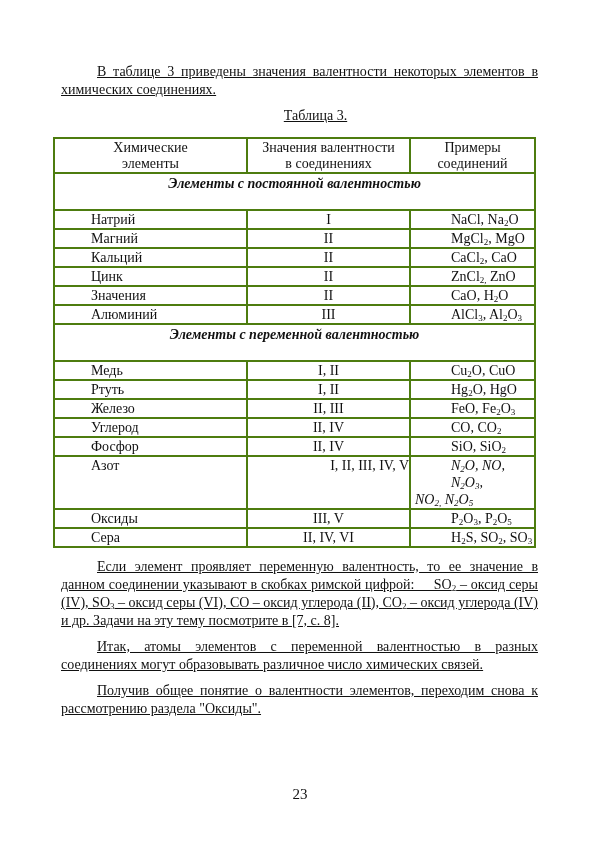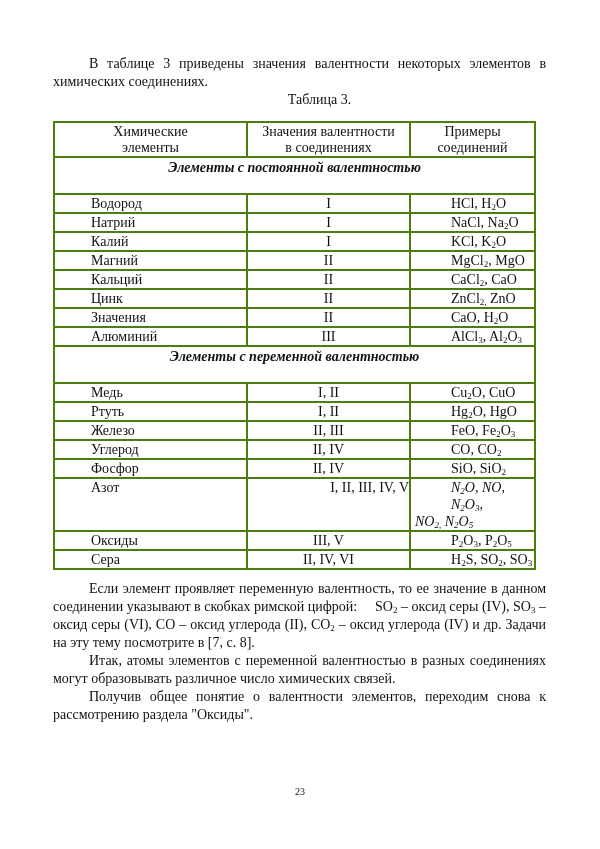--- a/index.html
+++ b/index.html
@@ -1,33 +1,33 @@
 <!DOCTYPE html>
 <html><head>
   <meta charset="utf-8">
   <style>
     html, body { margin: 0; padding: 0; background: #ffffff; }
     body { width: 600px; height: 849px; position: relative; overflow: hidden;
       font-family: "Liberation Serif", "DejaVu Serif", serif; color: #111; font-size: 14px; }
     .page { position: absolute; left: 53px; top: 55px; width: 493px; }
-    p { margin: 0; line-height: 18px; text-align: justify; }
+    p { margin: 8px; line-height: 18px; text-align: justify; text-decoration: underline; }
     .indent { text-indent: 36px; }
     .caption { text-align: center; margin-left: 40px; line-height: 18px; margin-top: 0; }
     table { border-collapse: collapse; width: 483px; margin-top: 12px; margin-left: 0; }
     td, th { border: 2px solid #4d7c0f; padding: 0; font-weight: normal; font-size: 14px; line-height: 17px; }
     th { text-align: center; padding: 1px 0 0 0; line-height: 16px; }
     .c1 { width: 155px; padding-left: 36px; text-align: left; }
     .c2 { width: 161px; text-align: center; }
     .c3 { text-align: left; padding-left: 40px; }
     .section td { text-align: center; font-weight: bold; font-style: italic; height: 34px; vertical-align: top; padding-top: 1px; }
     .multi .c3 { padding-left: 4px; font-style: italic; }
     .multi .c3 .l1 { padding-left: 36px; display: block; }
     sub { font-size: 9px; vertical-align: -2px; line-height: 0; }
     .after { margin-top: 10px; }
-    .pagenum { position: absolute; top: 786px; left: 0; width: 600px; text-align: center; font-size: 10px; }
+    .pagenum { position: absolute; top: 786px; left: 0; width: 600px; text-align: center; font-size: 15px; }
   </style>
 </head>
 <body>
 
 <div class="page">
   <p class="indent">В таблице 3 приведены значения валентности некоторых элементов в химических соединениях.</p>
   <p class="caption">Таблица 3.</p>
 
   <table>
     <thead>
@@ -44,33 +44,23 @@
           <span>Примеры</span><br>
           <span>соединений</span>
         </th>
       </tr>
     </thead>
     <tbody id="table-body">
         <tr class="section">
           <td colspan="3">Элементы с постоянной валентностью</td>
         </tr>
         <tr>
-          <td class="c1">Водород</td>
-          <td class="c2">I</td>
-          <td class="c3">HCl, H<sub>2</sub>O</td>
-        </tr>
-        <tr>
           <td class="c1">Натрий</td>
           <td class="c2">I</td>
           <td class="c3">NaCl, Na<sub>2</sub>O</td>
-        </tr>
-        <tr>
-          <td class="c1">Калий</td>
-          <td class="c2">I</td>
-          <td class="c3">KCl, K<sub>2</sub>O</td>
         </tr>
         <tr>
           <td class="c1">Магний</td>
           <td class="c2">II</td>
           <td class="c3">MgCl<sub>2</sub>, MgO</td>
         </tr>
         <tr>
           <td class="c1">Кальций</td>
           <td class="c2">II</td>
           <td class="c3">CaCl<sub>2</sub>, CaO</td>

